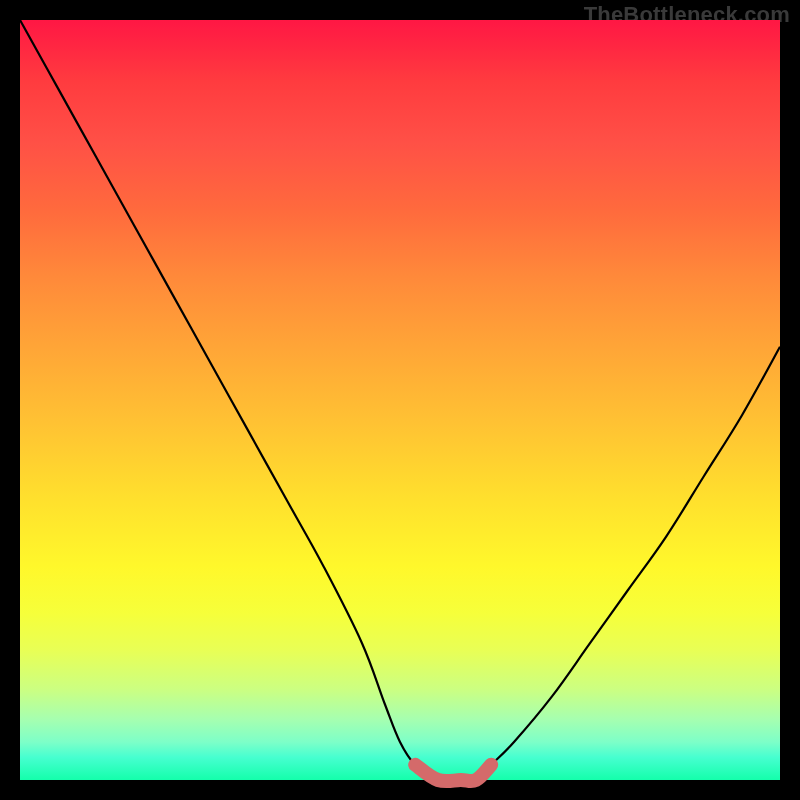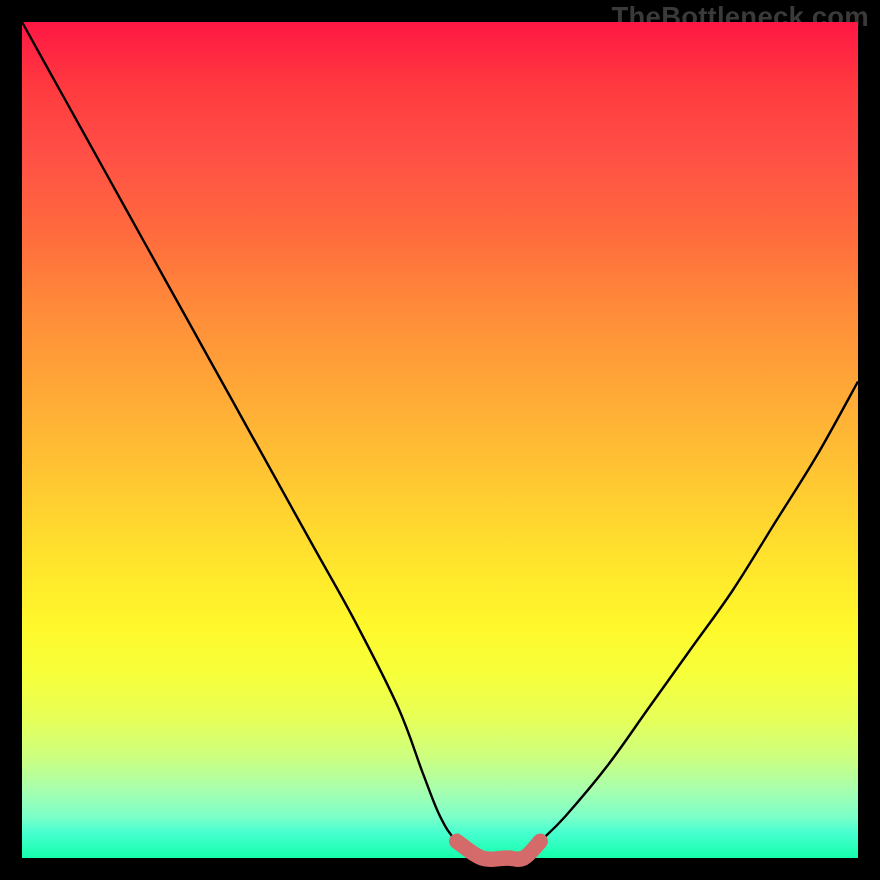--- a/index.html
+++ b/index.html
@@ -41,21 +41,21 @@
       #a6ffb0 92%,
       #7dffc8 95%,
       #47ffd0 97%,
       #14ffab 100%);
   }
   .watermark {
     position: absolute;
     top: 2px;
     right: 10px;
     color: #3a3a3a;
-    font-size: 25px;
+    font-size: 22px;
     font-weight: 600;
     letter-spacing: 0.2px;
     user-select: none;
   }
   svg.curve {
     position: absolute;
     left: 0;
     top: 0;
     width: 760px;
     height: 760px;

